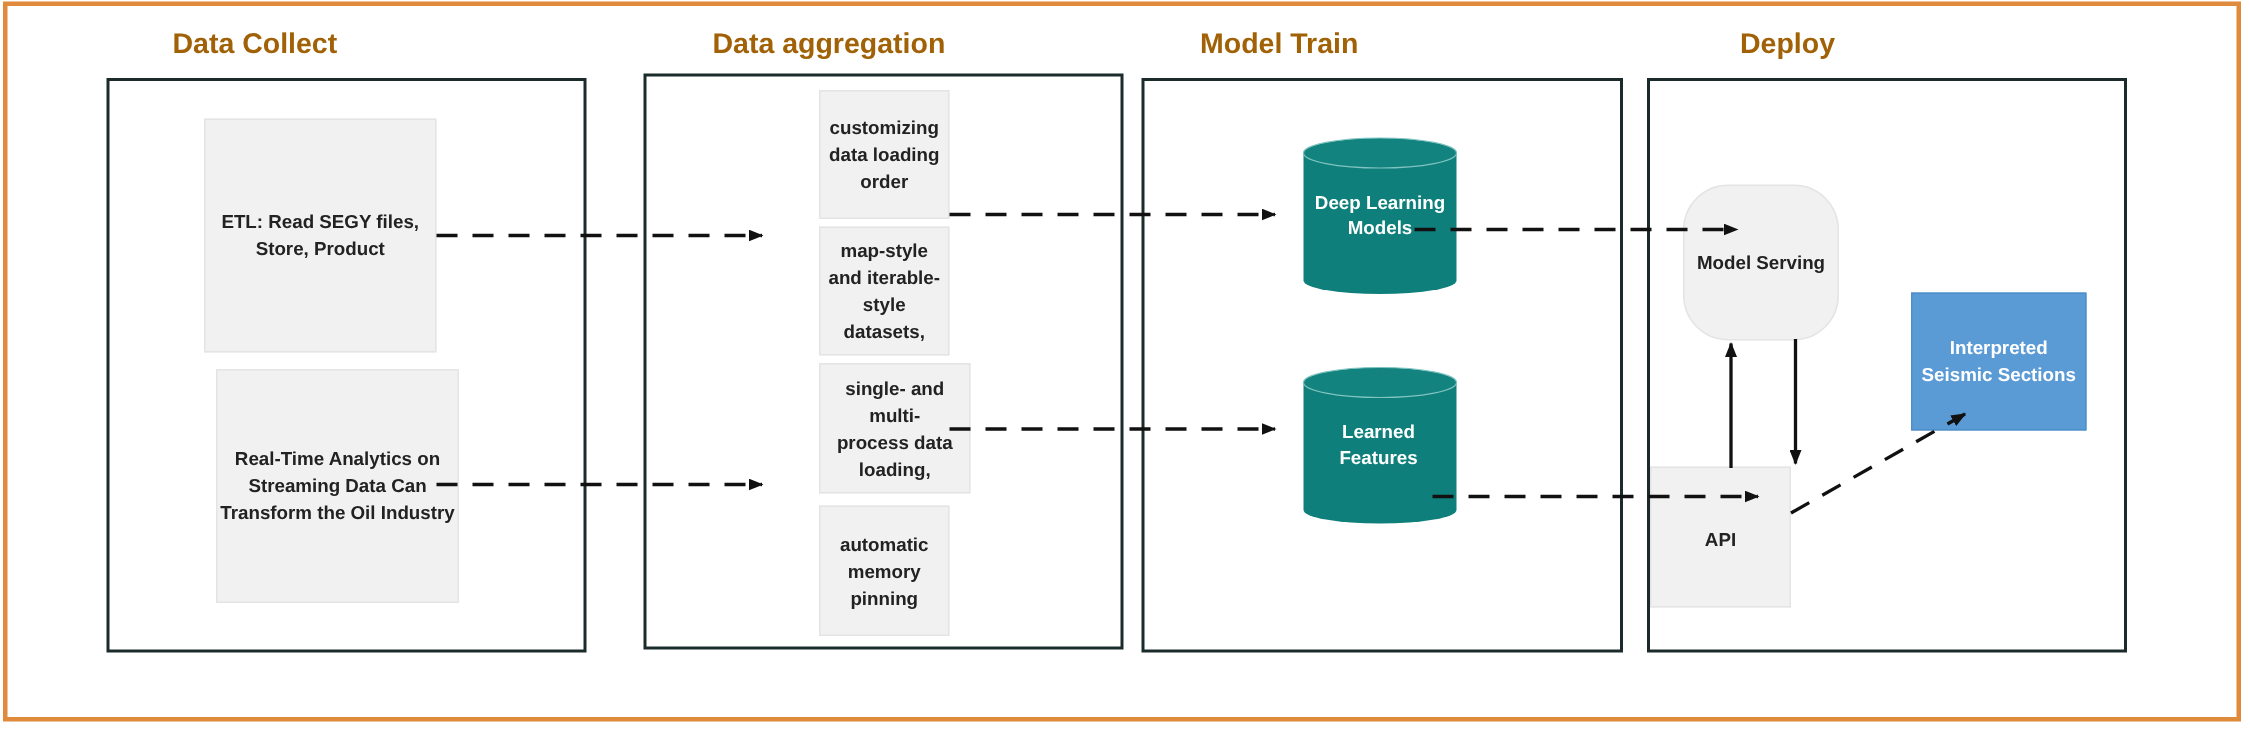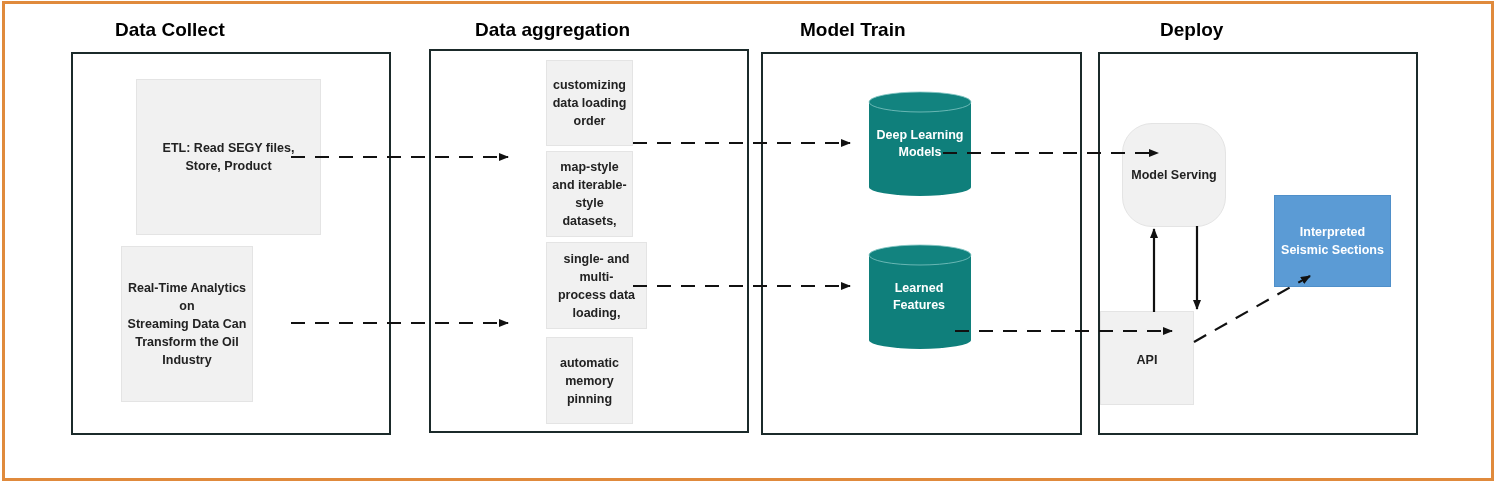--- a/index.html
+++ b/index.html
@@ -1,20 +1,20 @@
 <!DOCTYPE html>
 <html><head>
   <meta charset="utf-8">
   <style>
     html, body { margin: 0; padding: 0; background: #ffffff; }
     body { width: 1500px; height: 487px; position: relative; overflow: hidden;
            font-family: "Liberation Sans", "DejaVu Sans", sans-serif; }
     .frame { position: absolute; left: 2px; top: 1px; width: 1492px; height: 480px;
              border: 3px solid #e08a3c; box-sizing: border-box; }
-    .stage-title { position: absolute; font-size: 19px; font-weight: bold; color: #000000;
+    .stage-title { position: absolute; font-size: 19px; font-weight: bold; color: #a16207;
                    white-space: nowrap; }
     .panel { position: absolute; border: 2.5px solid #1b2a2a; box-sizing: border-box; background: #fff; }
     .card { position: absolute; background: #f1f1f1; border: 1px solid #e4e4e4; box-sizing: border-box;
             display: flex; align-items: center; justify-content: center; text-align: center;
             font-size: 12.5px; color: #222; line-height: 18px; font-weight: bold; }
     .card span { display: block; }
     .blue { background: #5b9bd5; border: 1px solid #4f8fc9; color: #fff; font-weight: bold; font-size: 12.5px; }
     .cyl-label { position: absolute; color: #fff; font-weight: bold; font-size: 12.5px; text-align: center;
                  line-height: 17px; white-space: pre-line; }
     svg.overlay { position: absolute; left: 0; top: 0; pointer-events: none; }
@@ -27,25 +27,25 @@
 <div class="stage-title" style="left:115px; top:19px;">Data Collect</div>
 <div class="stage-title" style="left:475px; top:19px;">Data aggregation</div>
 <div class="stage-title" style="left:800px; top:19px;">Model Train</div>
 <div class="stage-title" style="left:1160px; top:19px;">Deploy</div>
 
 <div class="panel" style="left:71px; top:52px; width:320px; height:383px;"></div>
 <div class="panel" style="left:429px; top:49px; width:320px; height:384px;"></div>
 <div class="panel" style="left:761px; top:52px; width:321px; height:383px;"></div>
 <div class="panel" style="left:1098px; top:52px; width:320px; height:383px;"></div>
 
-<div class="card" style="left:136px; top:79px; width:185px; height:156px;">
+<div class="card" style="left:136px; top:79px; width:155px; height:156px;">
   <span style="white-space:pre-line;">ETL: Read SEGY files,
 Store, Product</span>
 </div>
-<div class="card" style="left:121px; top:246px; width:132px; height:156px;justify-content:center;">
+<div class="card" style="left:144px; top:246px; width:162px; height:156px;justify-content:center;">
   <span style="white-space:pre-line;">Real-Time Analytics on
 Streaming Data Can
 Transform the Oil Industry</span>
 </div>
 
 <div class="card" style="left:546px; top:60px; width:87px; height:86px;">
   <span style="white-space:pre-line;">customizing
 data loading
 order</span>
 </div>

